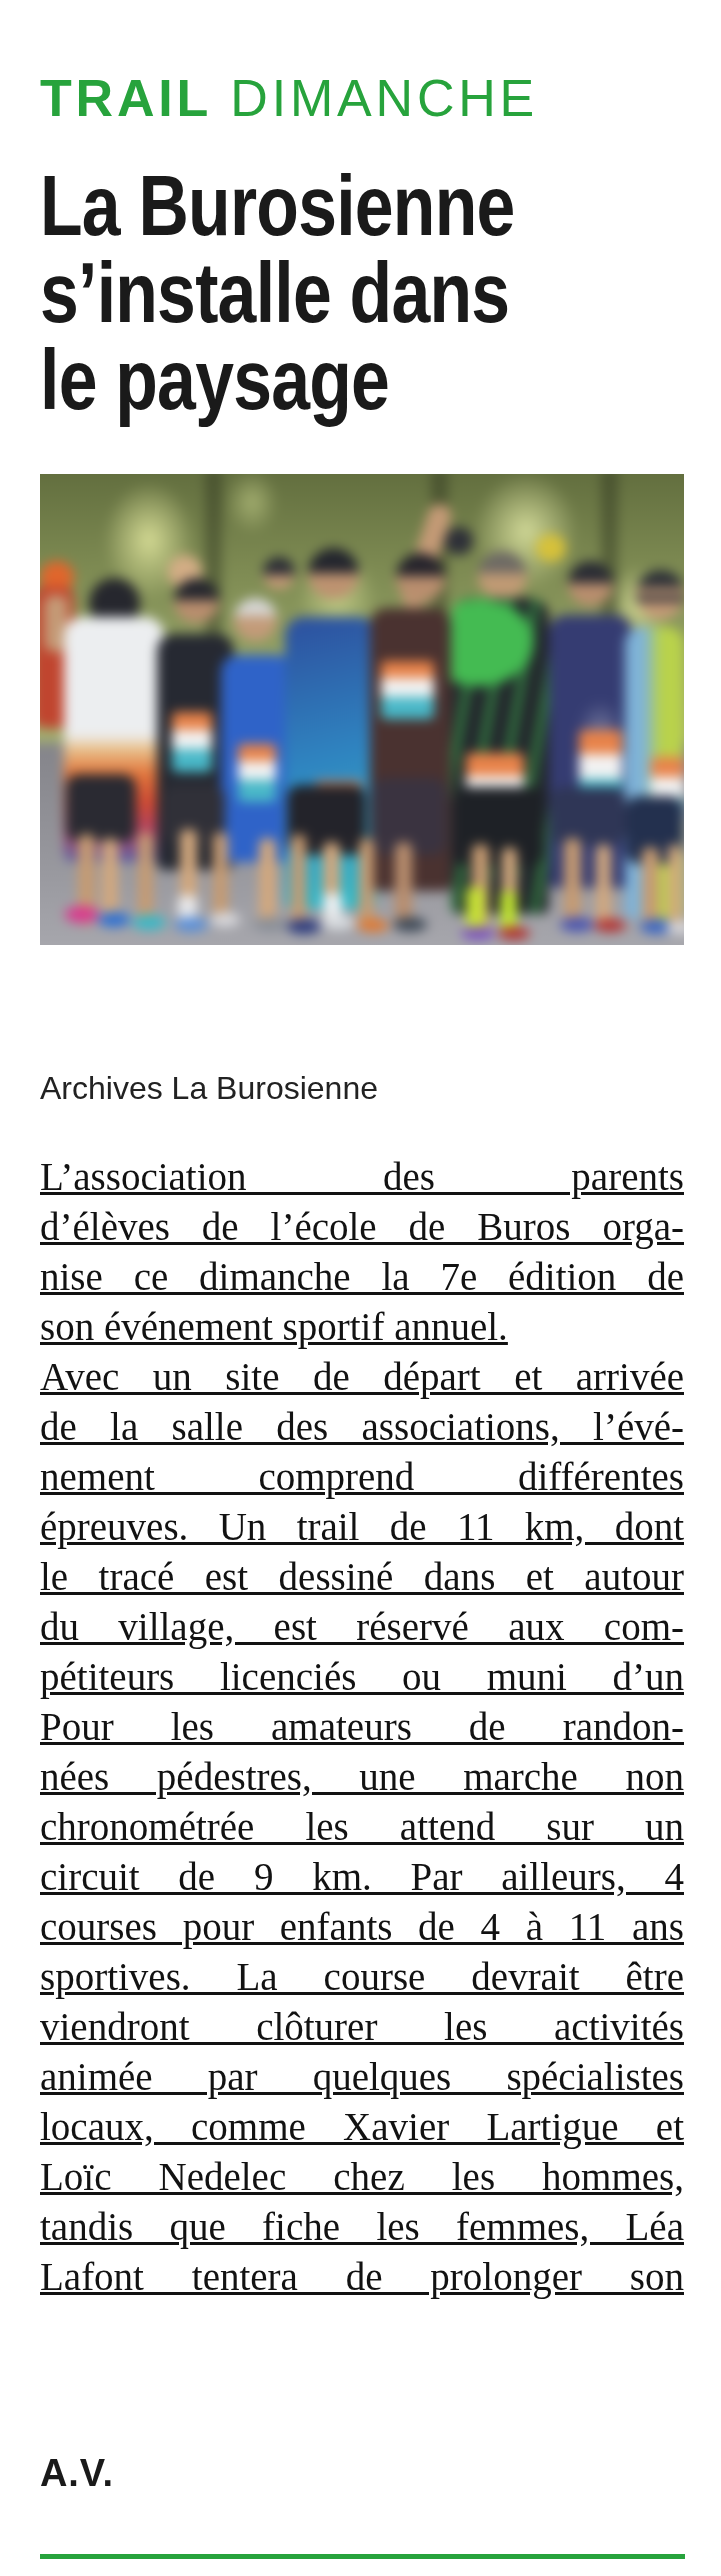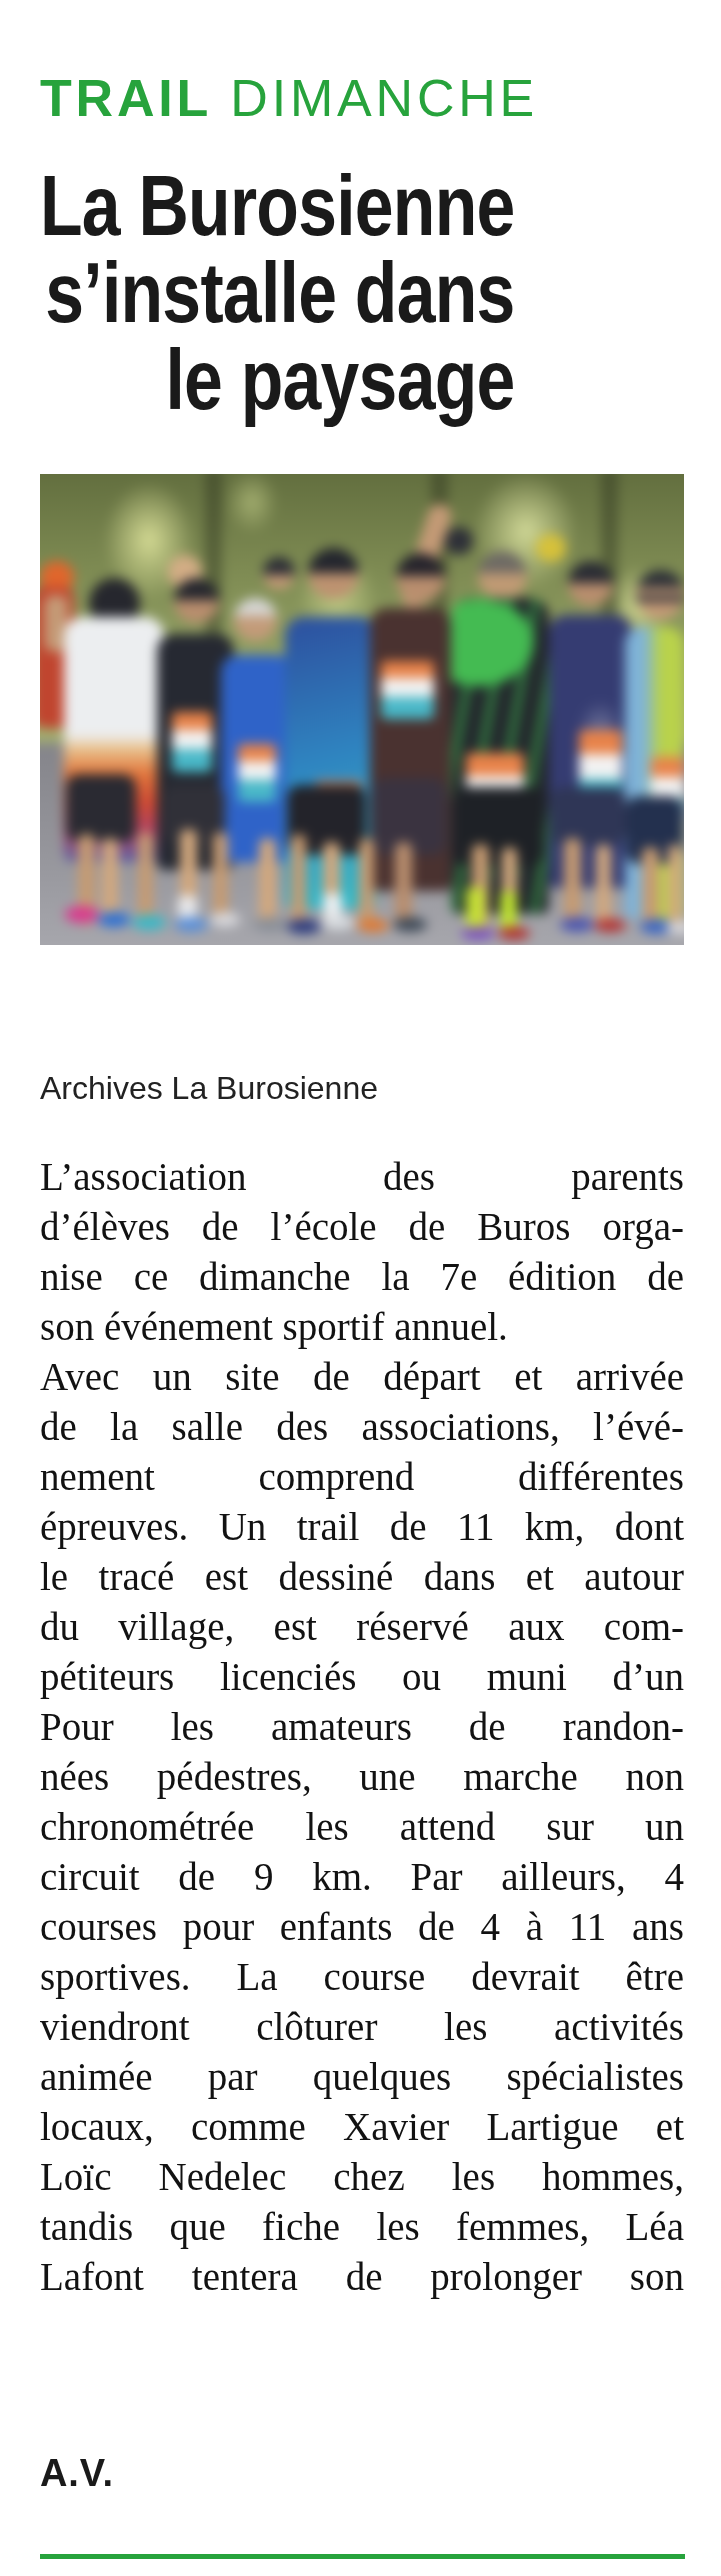--- a/index.html
+++ b/index.html
@@ -6,21 +6,21 @@
   .page{position:relative;width:721px;height:2576px;background:#fff;overflow:hidden;
         font-family:"Liberation Sans",sans-serif;}
   :root{--accent:#27a33c;}
 
   
   .kicker{position:absolute;left:40px;top:70px;font-size:52px;line-height:57px;
           color:var(--accent);letter-spacing:3.8px;white-space:nowrap;text-align:center;}
   .k-bold{font-weight:700;}
 
   
-  .headline{position:absolute;left:40px;top:162px;color:#1a1a1a;text-align:right;}
+  .headline{position:absolute;left:40px;top:162px;color:#1a1a1a;}
   .hline{font-weight:700;font-size:85px;line-height:87px;letter-spacing:-0.9px;
          transform:scaleX(.82);transform-origin:0 0;white-space:nowrap;}
 
   
   .photo{position:absolute;left:40px;top:474px;width:644px;height:471px;overflow:hidden;background:#8a9560;}
   .ph-stage{position:absolute;left:-14px;top:-14px;width:672px;height:500px;filter:blur(5.7px);}
   .ph-trees{position:absolute;left:0;top:0;width:672px;height:306px;
     background:
       radial-gradient(66px 85px at 123px 80px, rgba(228,233,160,.85), rgba(228,233,160,0) 70%),
       radial-gradient(57px 66px at 311px 137px, rgba(214,224,150,.7), rgba(214,224,150,0) 70%),
@@ -38,21 +38,21 @@
 
   
   .caption{position:absolute;left:40px;top:960px;color:#1d1d1f;}
   .cline{font-weight:700;font-size:36px;line-height:50px;transform:scaleX(.82);
          transform-origin:0 50%;white-space:nowrap;}
   .credit{position:absolute;left:40px;top:1069px;font-size:32px;line-height:38px;color:#222;}
 
   
   .article-body{position:absolute;left:40px;top:1152px;width:644px;color:#121212;
                 font-family:"Liberation Serif",serif;}
-  .jline{font-size:39px;line-height:50px;text-align:justify;text-align-last:justify;}
+  .jline{font-size:39px;line-height:50px;text-align:justify;text-align-last:justify;text-decoration:underline;}
   .jline.plast{text-align-last:left;}
 
   
   .author{position:absolute;left:40px;top:2452px;font-weight:700;font-size:38px;
           line-height:43px;letter-spacing:0.9px;color:#1a1a1a;}
   .rule{position:absolute;left:40px;top:2554px;width:645px;height:4.7px;background:var(--accent);}
 </style>
 </head>
 <body>
 

